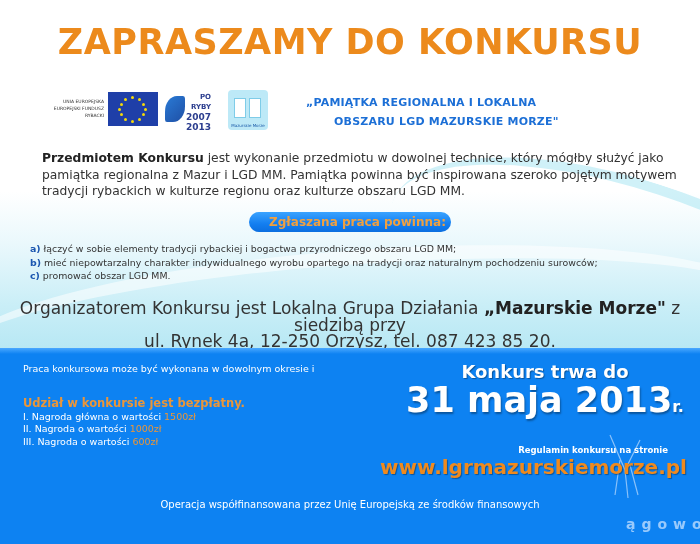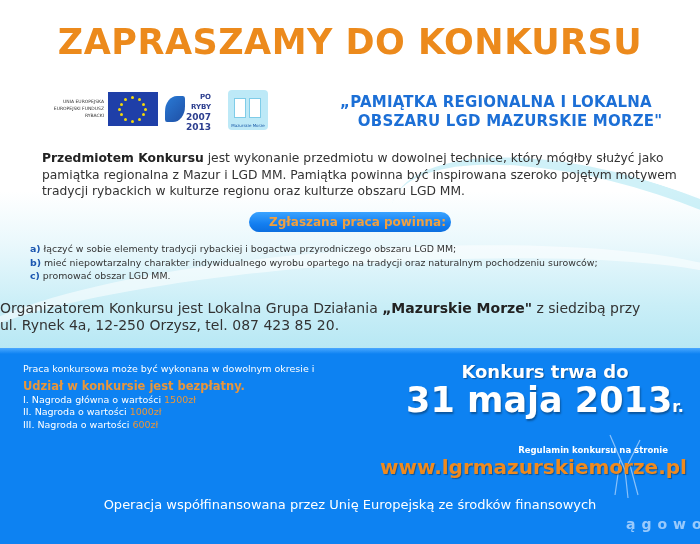--- a/index.html
+++ b/index.html
@@ -62,23 +62,22 @@
     .lgd-logo .sail {
       position: absolute; top: 8px; width: 12px; height: 20px;
       background: #ffffff; border: 1px solid #7fcce8;
     }
     .lgd-logo .lgd-cap {
       position: absolute; left: 0; bottom: 2px; width: 40px; text-align: center;
       font-size: 4px; color: #1a5aa8;
     }
     .subtitle {
       position: absolute; left: 306px; top: 93px; width: 380px;
-      font-size: 15px; font-weight: bold; color: #1c6fd6; line-height: 19px;
+      font-size: 11px; font-weight: bold; color: #1c6fd6; line-height: 19px;
       letter-spacing: 0.2px;
-      text-align: center;
     }
     .subtitle .l2 { display: block; padding-left: 28px; }
     .intro {
       position: absolute; left: 42px; top: 150px; width: 640px;
       font-size: 12.3px; line-height: 16.5px; color: #333;
     }
     .intro b { color: #222; }
     .pill {
       position: absolute; left: 249px; top: 212px; width: 202px; height: 20px;
       border-radius: 10px;
@@ -86,38 +85,38 @@
       text-align: center; font-size: 12px; line-height: 20px; font-weight: bold;
       color: #f0a040;
       padding-left: 15px;
     }
     .criteria {
       position: absolute; left: 30px; top: 242px; width: 670px;
       font-size: 9.4px; line-height: 13.5px; color: #333;
     }
     .criteria b { color: #1a56b0; }
     .organizer {
-      position: absolute; left: 0; top: 300px; width: 700px; 
-      font-size: 14px; line-height: 16.5px; color: #333;
+      position: absolute; left: 0; top: 300px; width: 700px; text-align: center;
+      font-size: 17px; line-height: 16.5px; color: #333;
     }
     .organizer b { color: #222; }
     .blue-area {
       position: absolute; left: 0; top: 348px; width: 700px; height: 196px;
       background: #0d82f2;
     }
     .blue-topline {
       position: absolute; left: 0; top: 348px; width: 700px; height: 6px;
       background: linear-gradient(180deg, #4aa8ff, #0d82f2);
     }
     .info-left {
       position: absolute; left: 23px; top: 363px; width: 340px;
       color: #ffffff; font-size: 9.5px; line-height: 12.5px;
     }
     .free {
-      display: block; margin-top: 2px; font-size: 11.5px; font-weight: bold; color: #e9963a;
+      display: block; margin-top: 19px; font-size: 11.5px; font-weight: bold; color: #e9963a;
       line-height: 16px;
     }
     .prizes-intro { display: block; margin-top: 4px; }
     .prize { display: block; line-height: 12.5px; }
     .prize .amt { color: #e9963a; }
     .deadline-label {
       position: absolute; left: 380px; top: 361px; width: 330px; text-align: center;
       font-size: 18px; font-weight: bold; color: #ffffff;
       text-shadow: 1px 1px 1px rgba(0,0,0,0.35);
     }
@@ -134,21 +133,21 @@
     .website {
       position: absolute; left: 380px; top: 455px; width: 290px; text-align: right;
       font-size: 20px; font-weight: bold; color: #ef8a1e;
       text-shadow: 1px 1px 1px rgba(0,0,0,0.35);
     }
     .watermark-bird {
       position: absolute; left: 600px; top: 430px; width: 50px; height: 70px;
     }
     .funding {
       position: absolute; left: 0; top: 498px; width: 700px; text-align: center;
-      font-size: 13px; line-height: 14px; color: #ffffff;
+      font-size: 10px; line-height: 14px; color: #ffffff;
     }
     .watermark {
       position: absolute; left: 626px; top: 516px; font-size: 14px; font-weight: bold;
       color: rgba(200,225,255,0.75); letter-spacing: 6px;
     }
   </style>
 </head>
 <body>
 
 <div class="poster">

